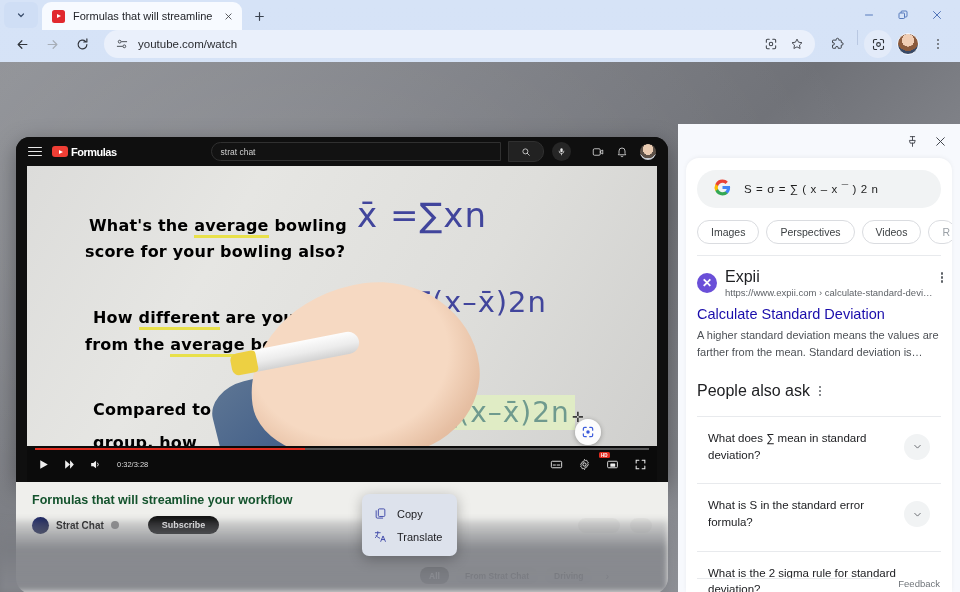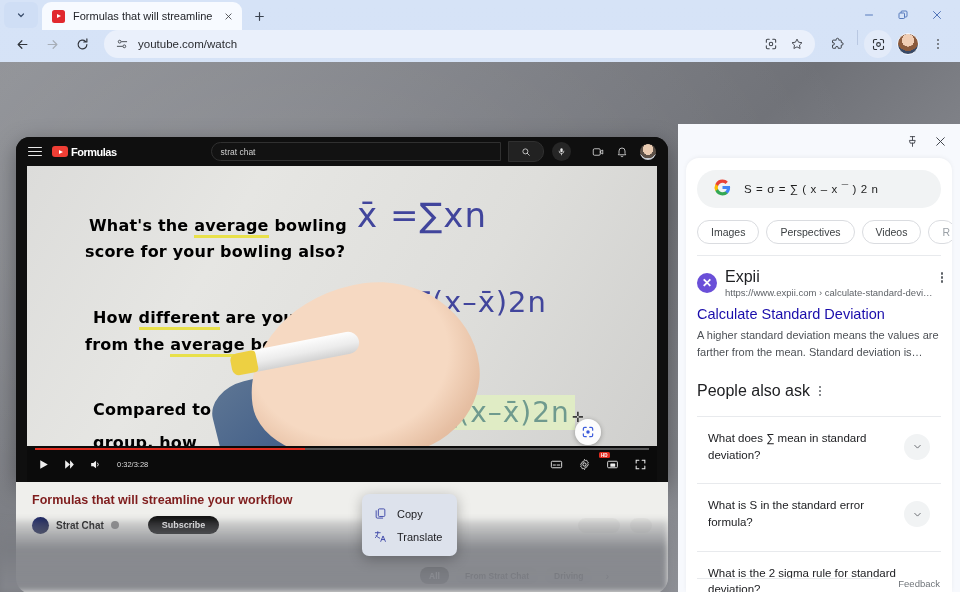--- a/index.html
+++ b/index.html
@@ -265,21 +265,21 @@
   }
 
   
   .yt-below {
     position: absolute; left: 16px; top: 420px;
     width: 652px; height: 112px;
     background: #efefec; border-radius: 0 0 16px 16px;
     padding: 11px 16px 0 16px;
     overflow: hidden;
   }
-  .yt-vid-title { font-size: 12.5px; font-weight: 700; color: #7f1d1d; }
+  .yt-vid-title { font-size: 12.5px; font-weight: 700; color: #14532d; }
   .yt-channel-row { display: flex; align-items: center; gap: 7px; margin-top: 9px; }
   .yt-channel-av {
     width: 17px; height: 17px; border-radius: 50%;
     background: linear-gradient(135deg,#1f2a6e,#0f1640);
   }
   .yt-channel-name { font-size: 10px; font-weight: 700; color: #101010; }
   .yt-verified { width: 8px; height: 8px; border-radius: 50%; background: #909090; }
   .yt-sub-btn {
     margin-left: 22px; background: #0d0d0d; color: #fff;
     font-size: 9px; font-weight: 600; border-radius: 11px;

